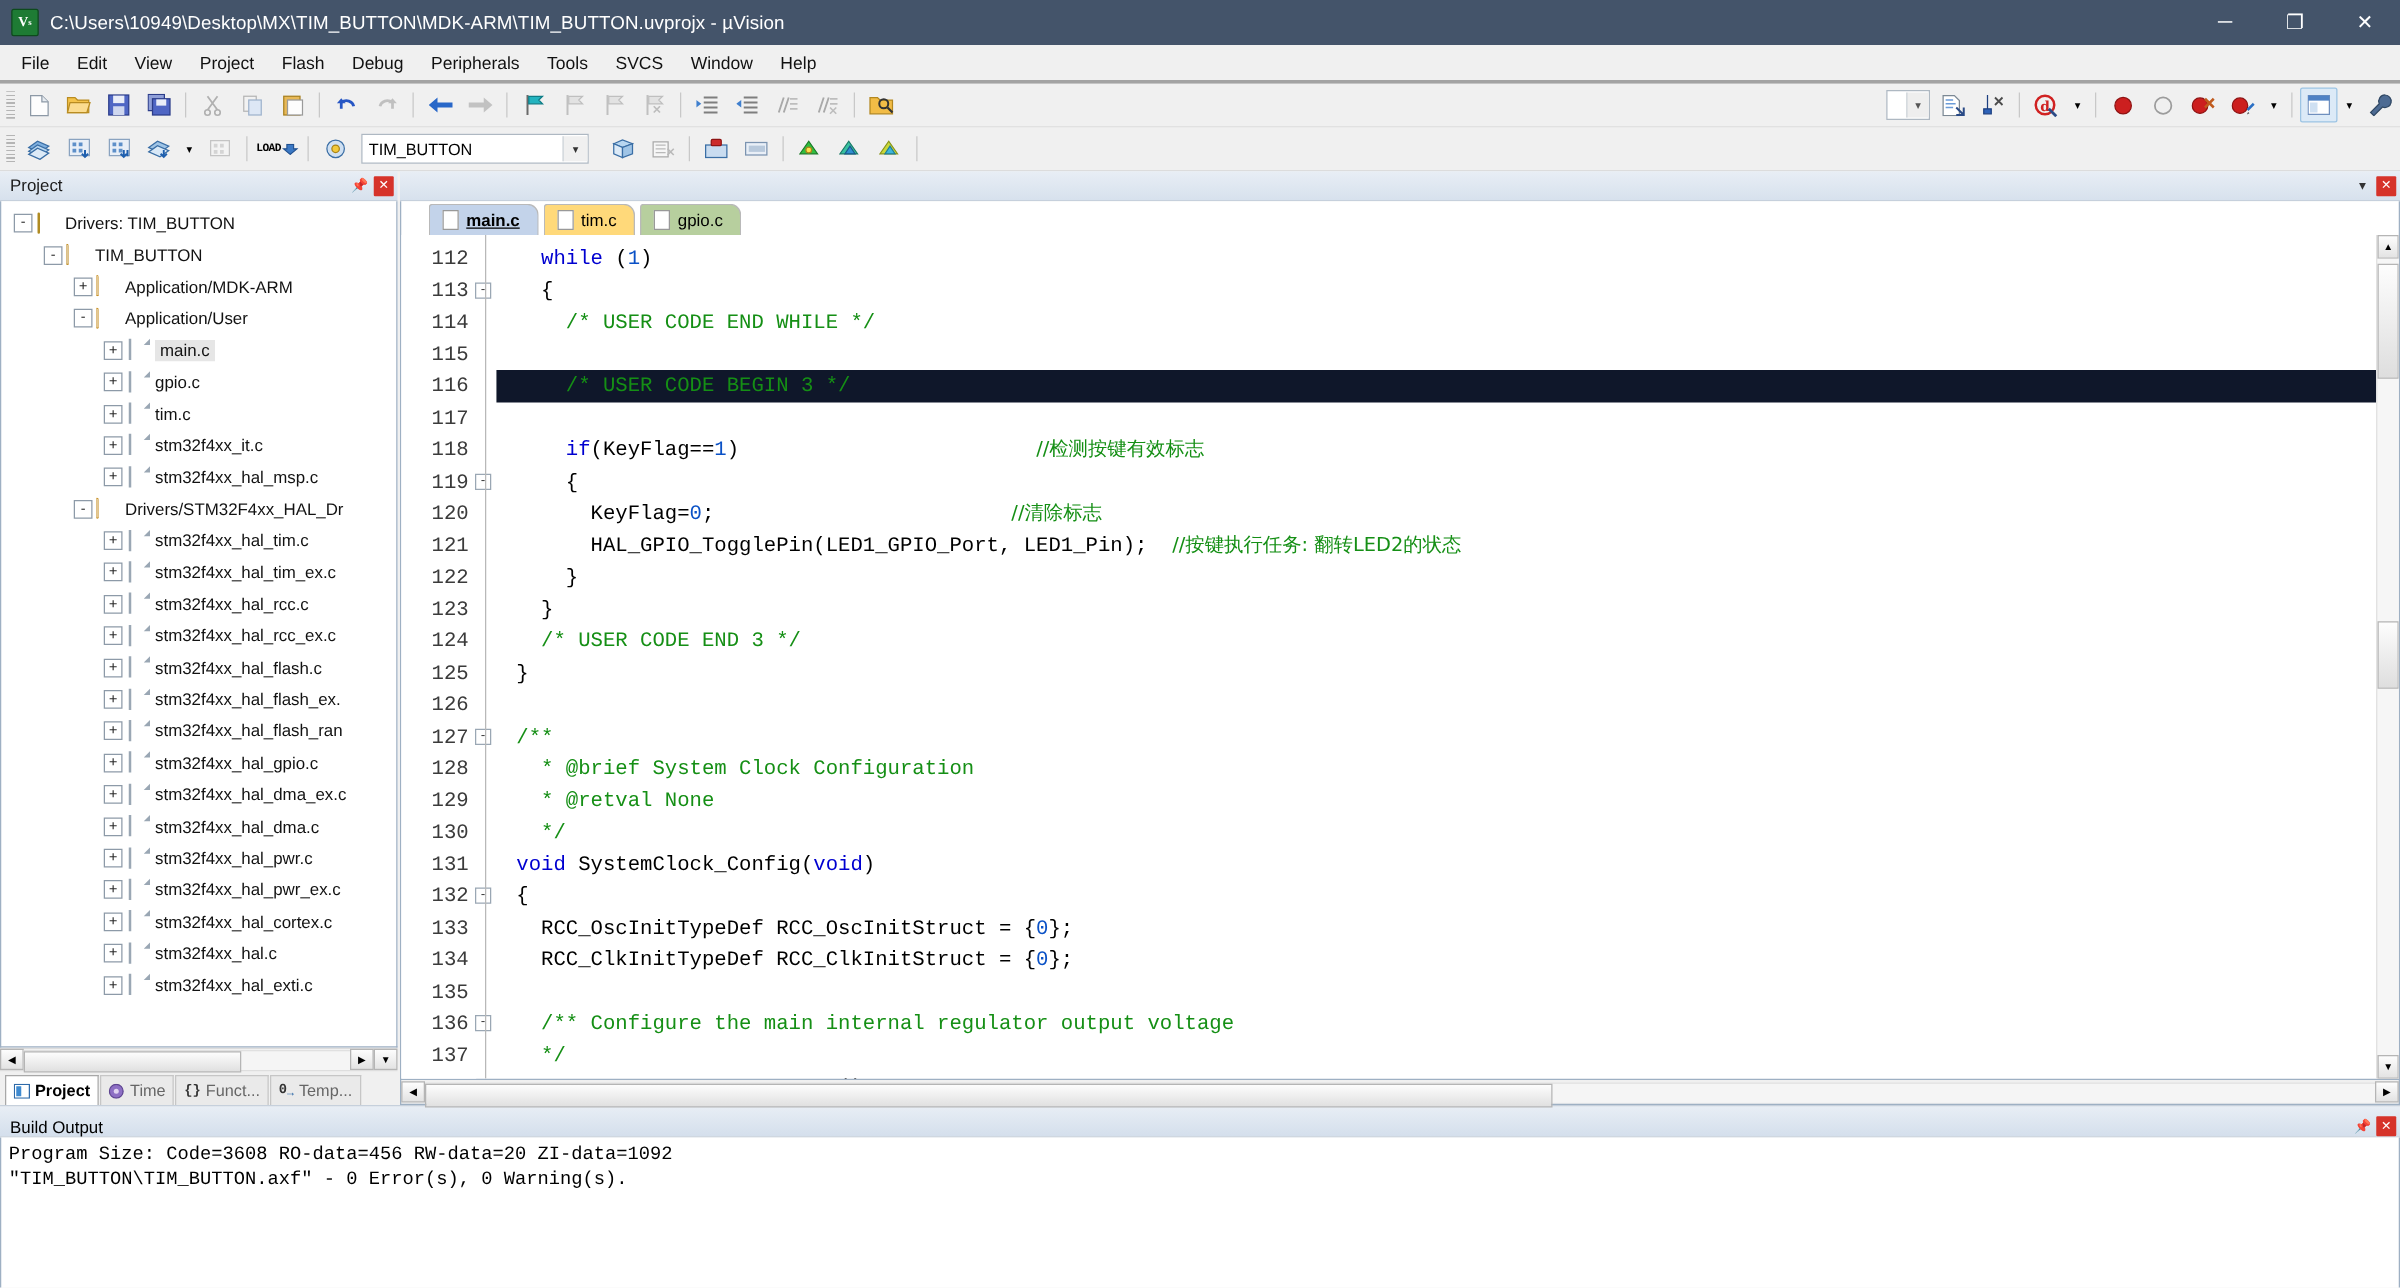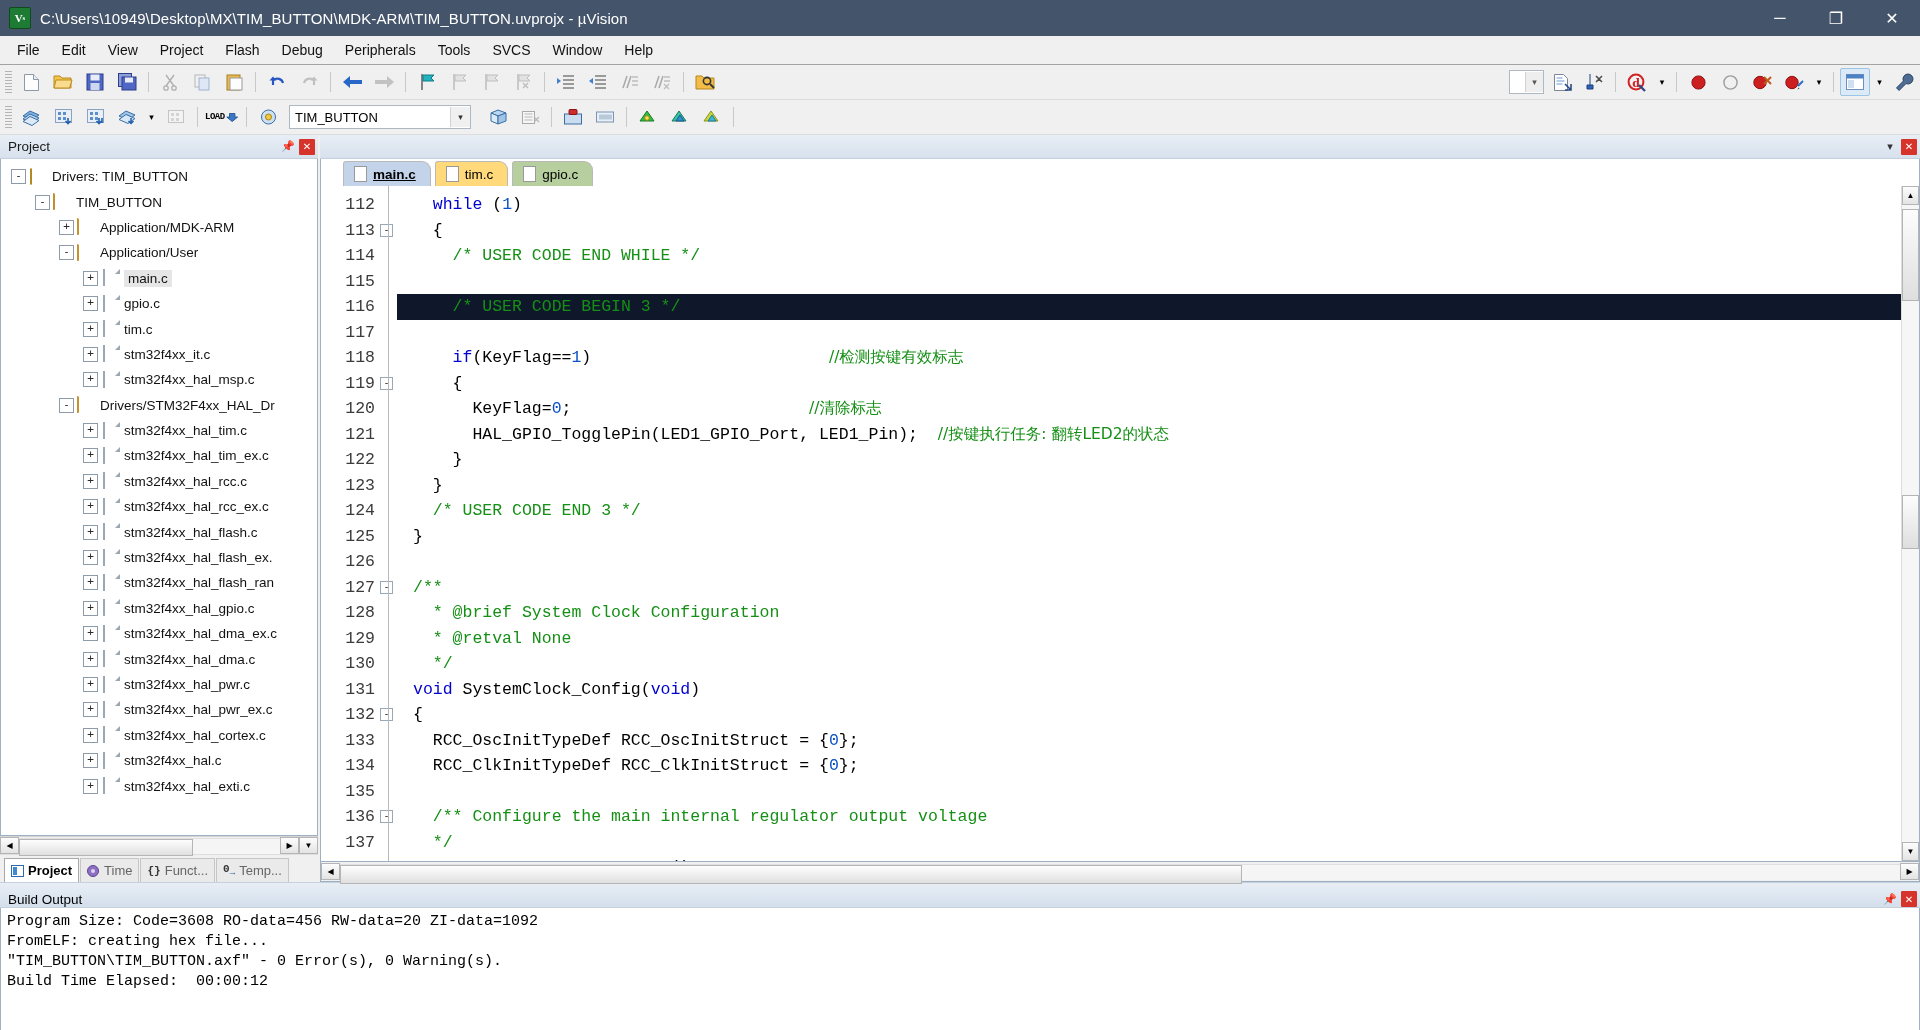--- a/index.html
+++ b/index.html
@@ -22,21 +22,21 @@
   }
   .title-text{flex:1;letter-spacing:.1px;}
   .win-btns{display:flex;height:36px;}
   .win-btn{
     width:56px;height:36px;display:flex;align-items:center;justify-content:center;
     color:#fff;font-size:16px;
   }
   
   .menubar{
     height:28px;background:#f0f0f0;display:flex;align-items:center;
-    padding-left:6px;border-bottom:1px solid #a3a3a3;font-size:14px;
+    padding-left:6px;border-bottom:3px solid #a3a3a3;font-size:14px;
   }
   .menu-item{padding:3px 11px;color:#111;}
   
   .toolbar{
     height:34px;background:#f0f0f0;display:flex;align-items:center;
     border-bottom:1px solid #dcdcdc;padding-left:2px;
   }
   .grip{
     width:7px;height:22px;margin:0 3px;
     background:repeating-linear-gradient(to bottom,#b4b4b4 0 1px,transparent 1px 3px);
@@ -853,16 +853,14 @@
   </div>
 </div>
 
 <div class="build-head">
   <span style="flex:1">Build Output</span>
   <span class="ph-btn pin">📌</span>
   <span class="ph-btn close">✕</span>
 </div>
 <div class="build-body" id="build-body">
     <div class="bline">Program Size: Code=3608 RO-data=456 RW-data=20 ZI-data=1092</div>
-    <div class="bline">FromELF: creating hex file...</div>
     <div class="bline">"TIM_BUTTON\TIM_BUTTON.axf" - 0 Error(s), 0 Warning(s).</div>
-    <div class="bline">Build Time Elapsed:  00:00:12</div>
   </div>
 
 </body></html>

